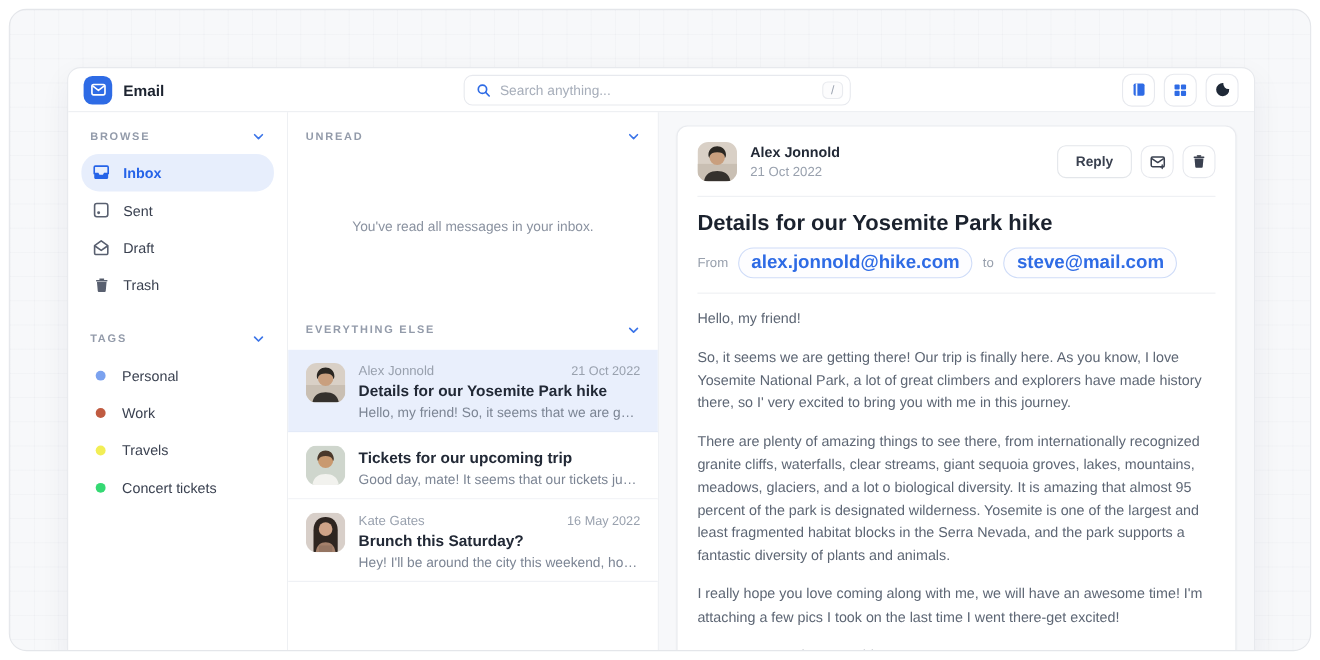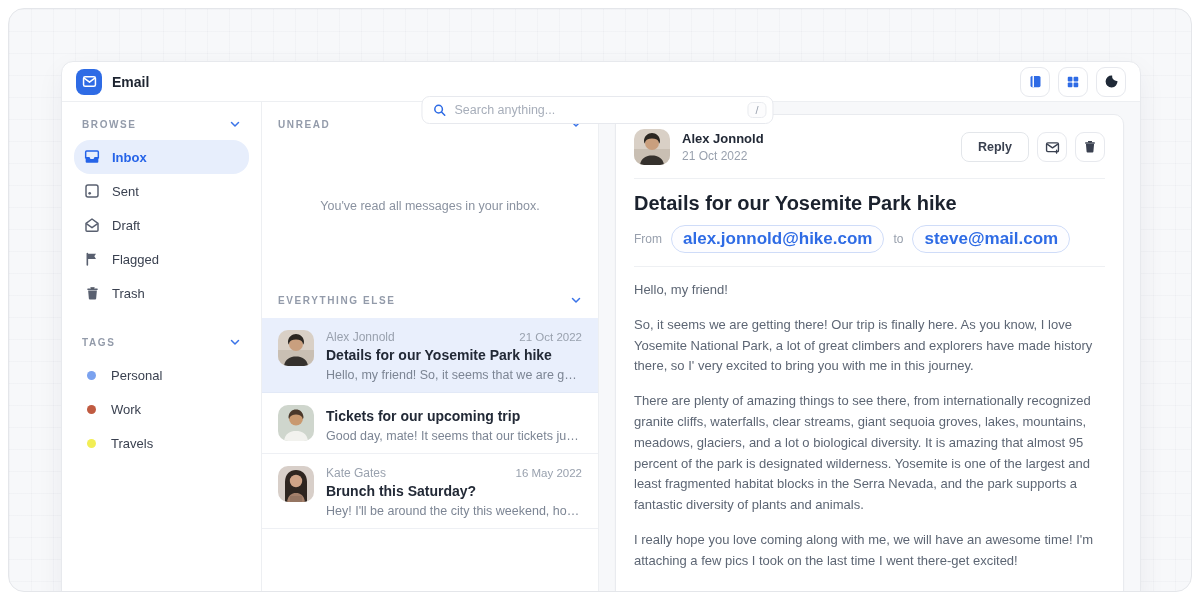--- a/index.html
+++ b/index.html
@@ -42,21 +42,21 @@
     background:#2e6be5;
     display:flex; align-items:center; justify-content:center;
     flex:0 0 26px;
   }
   .app-title { font-size:14px; font-weight:700; color:#1d2430; margin-left:10px; }
   .searchbox {
     position:absolute; left:50%; top:50%; transform:translate(-51%,-50%);
     width:352px; height:28px;
     border:1px solid #e7e9ee; border-radius:8px;
     background:#ffffff;
-    display:flex; align-items:center; padding:0 6px 0 10px;margin-top:28px;
+    display:flex; align-items:center; padding:0 6px 0 10px;
   }
   .searchbox input {
     border:none; outline:none; flex:1; font-size:12.5px; color:#3a4150;
     font-family:"Liberation Sans", sans-serif; background:transparent; margin-left:8px;
   }
   .searchbox input::placeholder { color:#a7aeba; }
   .kbd {
     font-size:11px; color:#9aa2af; border:1px solid #e9ebef; border-radius:5px;
     padding:1px 7px; background:#fcfcfd;
   }
@@ -219,29 +219,20 @@
           <span class="glyph">
             <svg width="16" height="16" viewBox="0 0 24 24">
                 <path d="M3 9.5L12 3l9 6.5V20a1.5 1.5 0 0 1-1.5 1.5h-15A1.5 1.5 0 0 1 3 20z" fill="none" stroke="#596070" stroke-width="2.2" stroke-linejoin="round"></path>
                 <path d="M3.5 10l8.5 6 8.5-6" fill="none" stroke="#596070" stroke-width="2.2" stroke-linejoin="round"></path>
               </svg>
           </span>
           <span>Draft</span>
         </div>
         <div class="nav-item">
           <span class="glyph">
-            <svg width="16" height="16" viewBox="0 0 24 24">
-                <path d="M5 21V4" stroke="#596070" stroke-width="2.4" stroke-linecap="round"></path>
-                <path d="M5 4h13l-2.5 4L18 12H5z" fill="#596070"></path>
-              </svg>
-          </span>
-          <span>Flagged</span>
-        </div>
-        <div class="nav-item">
-          <span class="glyph">
             <svg width="15" height="15" viewBox="0 0 24 24">
                 <path d="M5 7h14l-1.2 13.2a1.5 1.5 0 0 1-1.5 1.3H7.7a1.5 1.5 0 0 1-1.5-1.3z" fill="#596070"></path>
                 <rect x="3.5" y="4" width="17" height="2.4" rx="1.2" fill="#596070"></rect>
                 <path d="M9.5 4V2.8h5V4" stroke="#596070" stroke-width="1.8"></path>
               </svg>
           </span>
           <span>Trash</span>
         </div>
 
         <div class="tags-block">
@@ -257,20 +248,24 @@
             <span class="tag-dot" style="background-color: rgb(123, 162, 239);"></span>
             <span>Personal</span>
           </div>
           <div class="nav-item">
             <span class="tag-dot" style="background-color: rgb(192, 91, 65);"></span>
             <span>Work</span>
           </div>
           <div class="nav-item">
             <span class="tag-dot" style="background-color: rgb(242, 238, 85);"></span>
             <span>Travels</span>
+          </div>
+          <div class="nav-item">
+            <span class="tag-dot" style="background-color: rgb(53, 217, 115);"></span>
+            <span>Concert tickets</span>
           </div>
         </div>
       </div>
 
       <div class="msgcol">
         <div class="unread-block">
           <div class="msgcol-section-head">
             <span class="section-label">UNREAD</span>
             <span class="chev">
               <svg width="12" height="12" viewBox="0 0 24 24">

